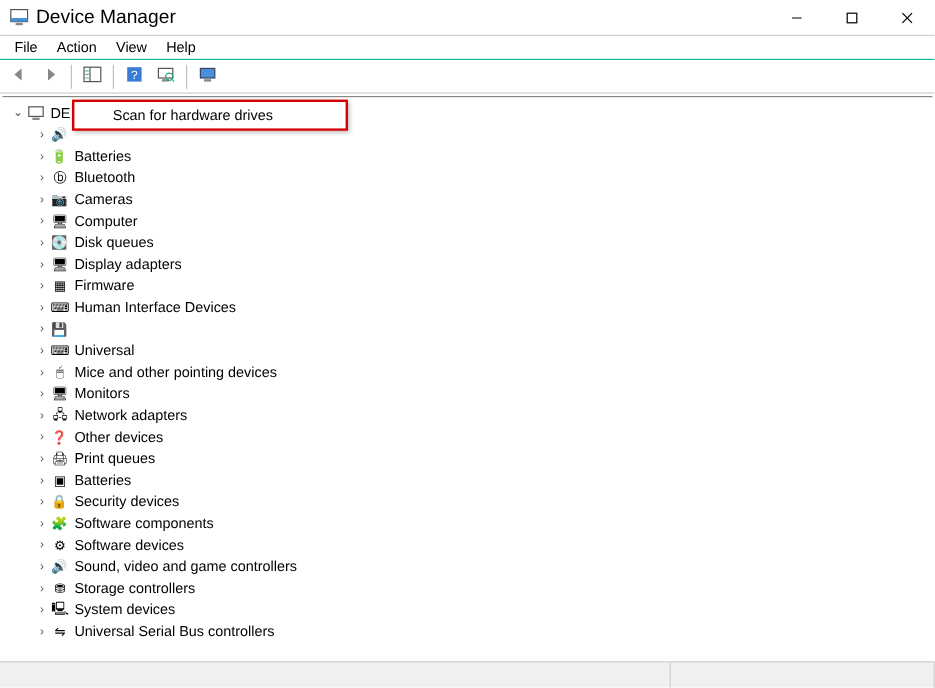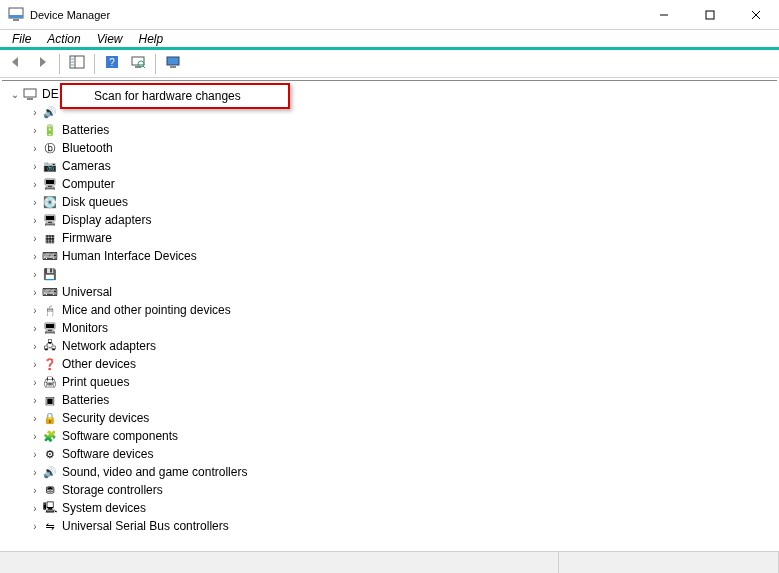--- a/index.html
+++ b/index.html
@@ -1,25 +1,25 @@
 <!DOCTYPE html>
 <html><head>
 <meta charset="utf-8">
 <style>
   * { margin: 0; padding: 0; box-sizing: border-box; }
   body { font-family: "Segoe UI", Tahoma, sans-serif; font-size: 12px; background: #fff; width: 779px; height: 573px; overflow: hidden; }
 
   
   .titlebar { height: 30px; background: #fff; display: flex; align-items: center; border-bottom: 1px solid #d0d0d0; }
   .titlebar .app-icon { width: 16px; height: 16px; margin: 0 6px 0 8px; }
-  .titlebar .title { flex: 1; font-size: 11px; color: #000; }
+  .titlebar .title { flex: 1; font-size: 16px; color: #000; }
   .titlebar .win-btn { width: 46px; height: 30px; display: flex; align-items: center; justify-content: center; cursor: pointer; }
 
   
-  .menubar { height: 20px; display: flex; padding: 0 4px; border-bottom: 3px solid #14b8a6; font-style: italic; }
+  .menubar { height: 20px; display: flex; padding: 0 4px; border-bottom: 1px solid #14b8a6; }
   .menubar .menu-item { padding: 2px 8px; cursor: pointer; font-size: 12px; }
 
   
   .toolbar { height: 28px; display: flex; align-items: center; padding: 2px 4px; border-bottom: 1px solid #d0d0d0; gap: 2px; }
   .tool-sep { width: 1px; height: 20px; background: #c0c0c0; margin: 0 3px; }
   .tool-btn { width: 24px; height: 24px; display: flex; align-items: center; justify-content: center; cursor: pointer; border: 1px solid transparent; }
   .tool-btn svg { width: 16px; height: 16px; }
 
   
   .content { position: relative; height: calc(573px - 30px - 20px - 28px - 22px); overflow-y: auto; border-top: 1px solid #888; margin: 2px; padding-top: 2px; }
@@ -248,20 +248,20 @@
         <span>System devices</span>
       </div>
       <div class="node child-node">
         <span class="chev">›</span>
         <span class="node-icon" style="font-size: 11px;">⇋</span>
         <span>Universal Serial Bus controllers</span>
       </div>
     </div>
 
   <div class="ctx-menu">
-    <div class="ctx-item">Scan for hardware changes</div>
+    <div class="ctx-item">Scan for hardware drives</div>
   </div>
 </div>
 
 <div class="statusbar">
   <div class="status-seg"></div>
   <div class="status-seg" style="flex:0 0 220px"></div>
 </div>
 
 </body></html>

